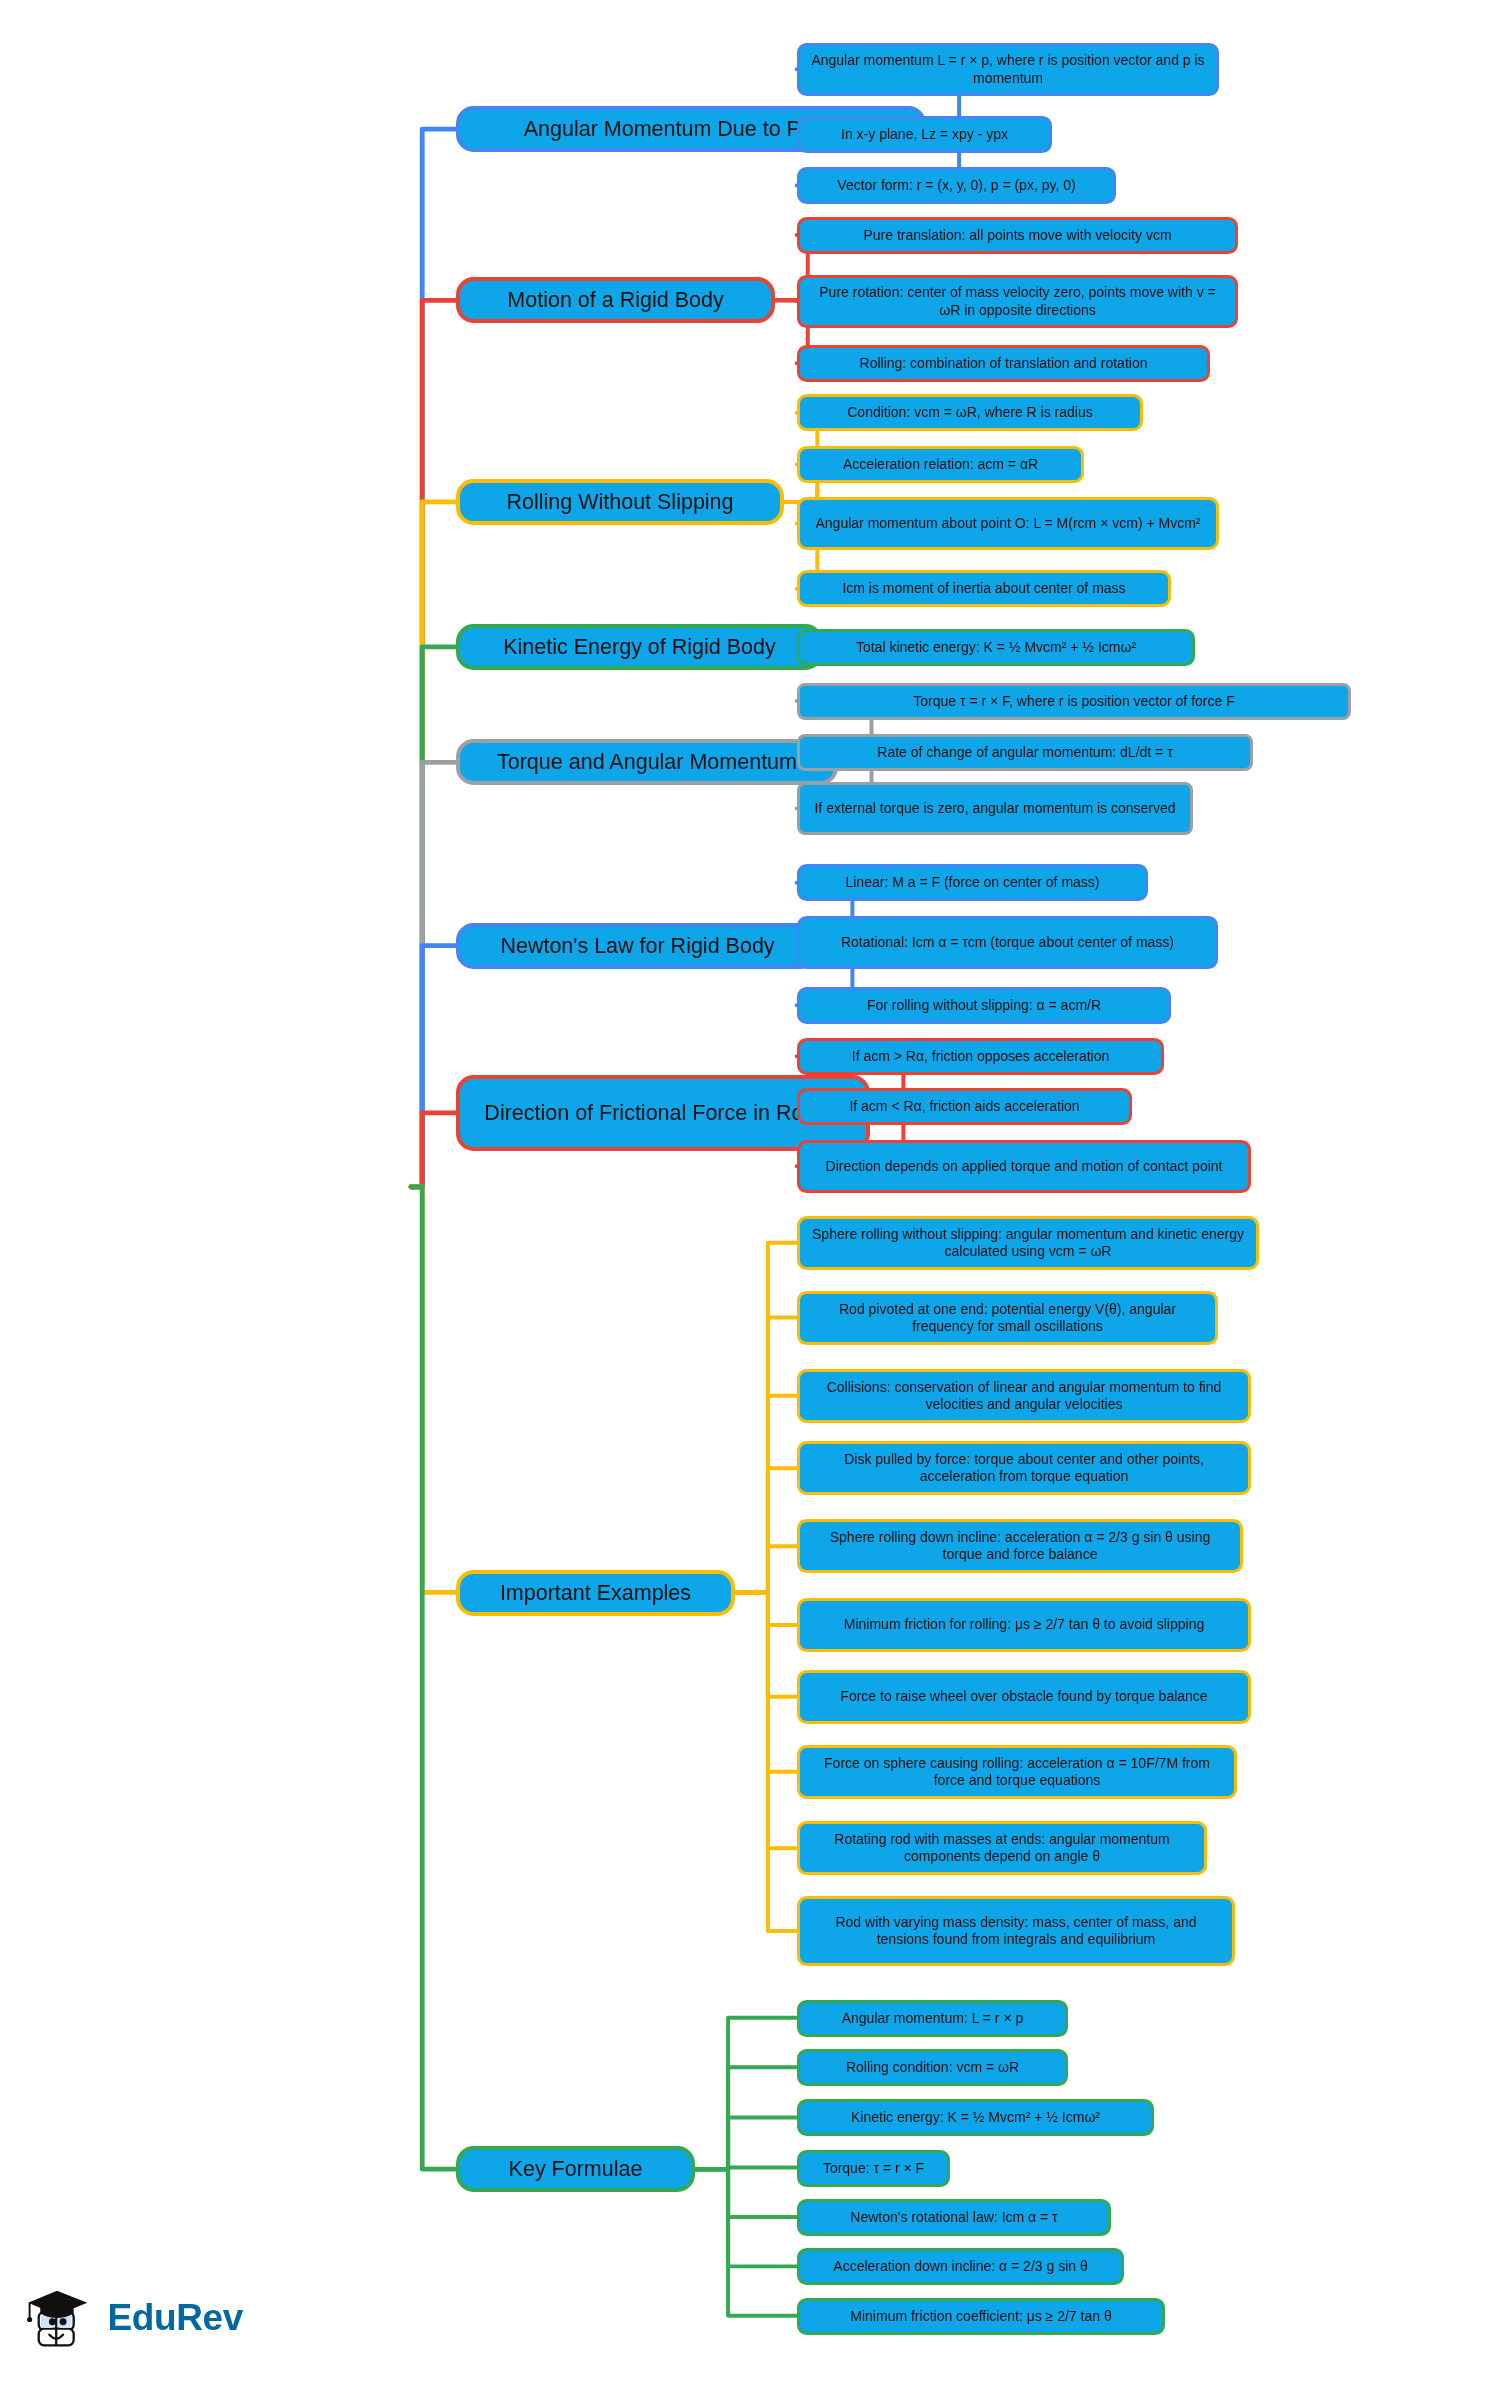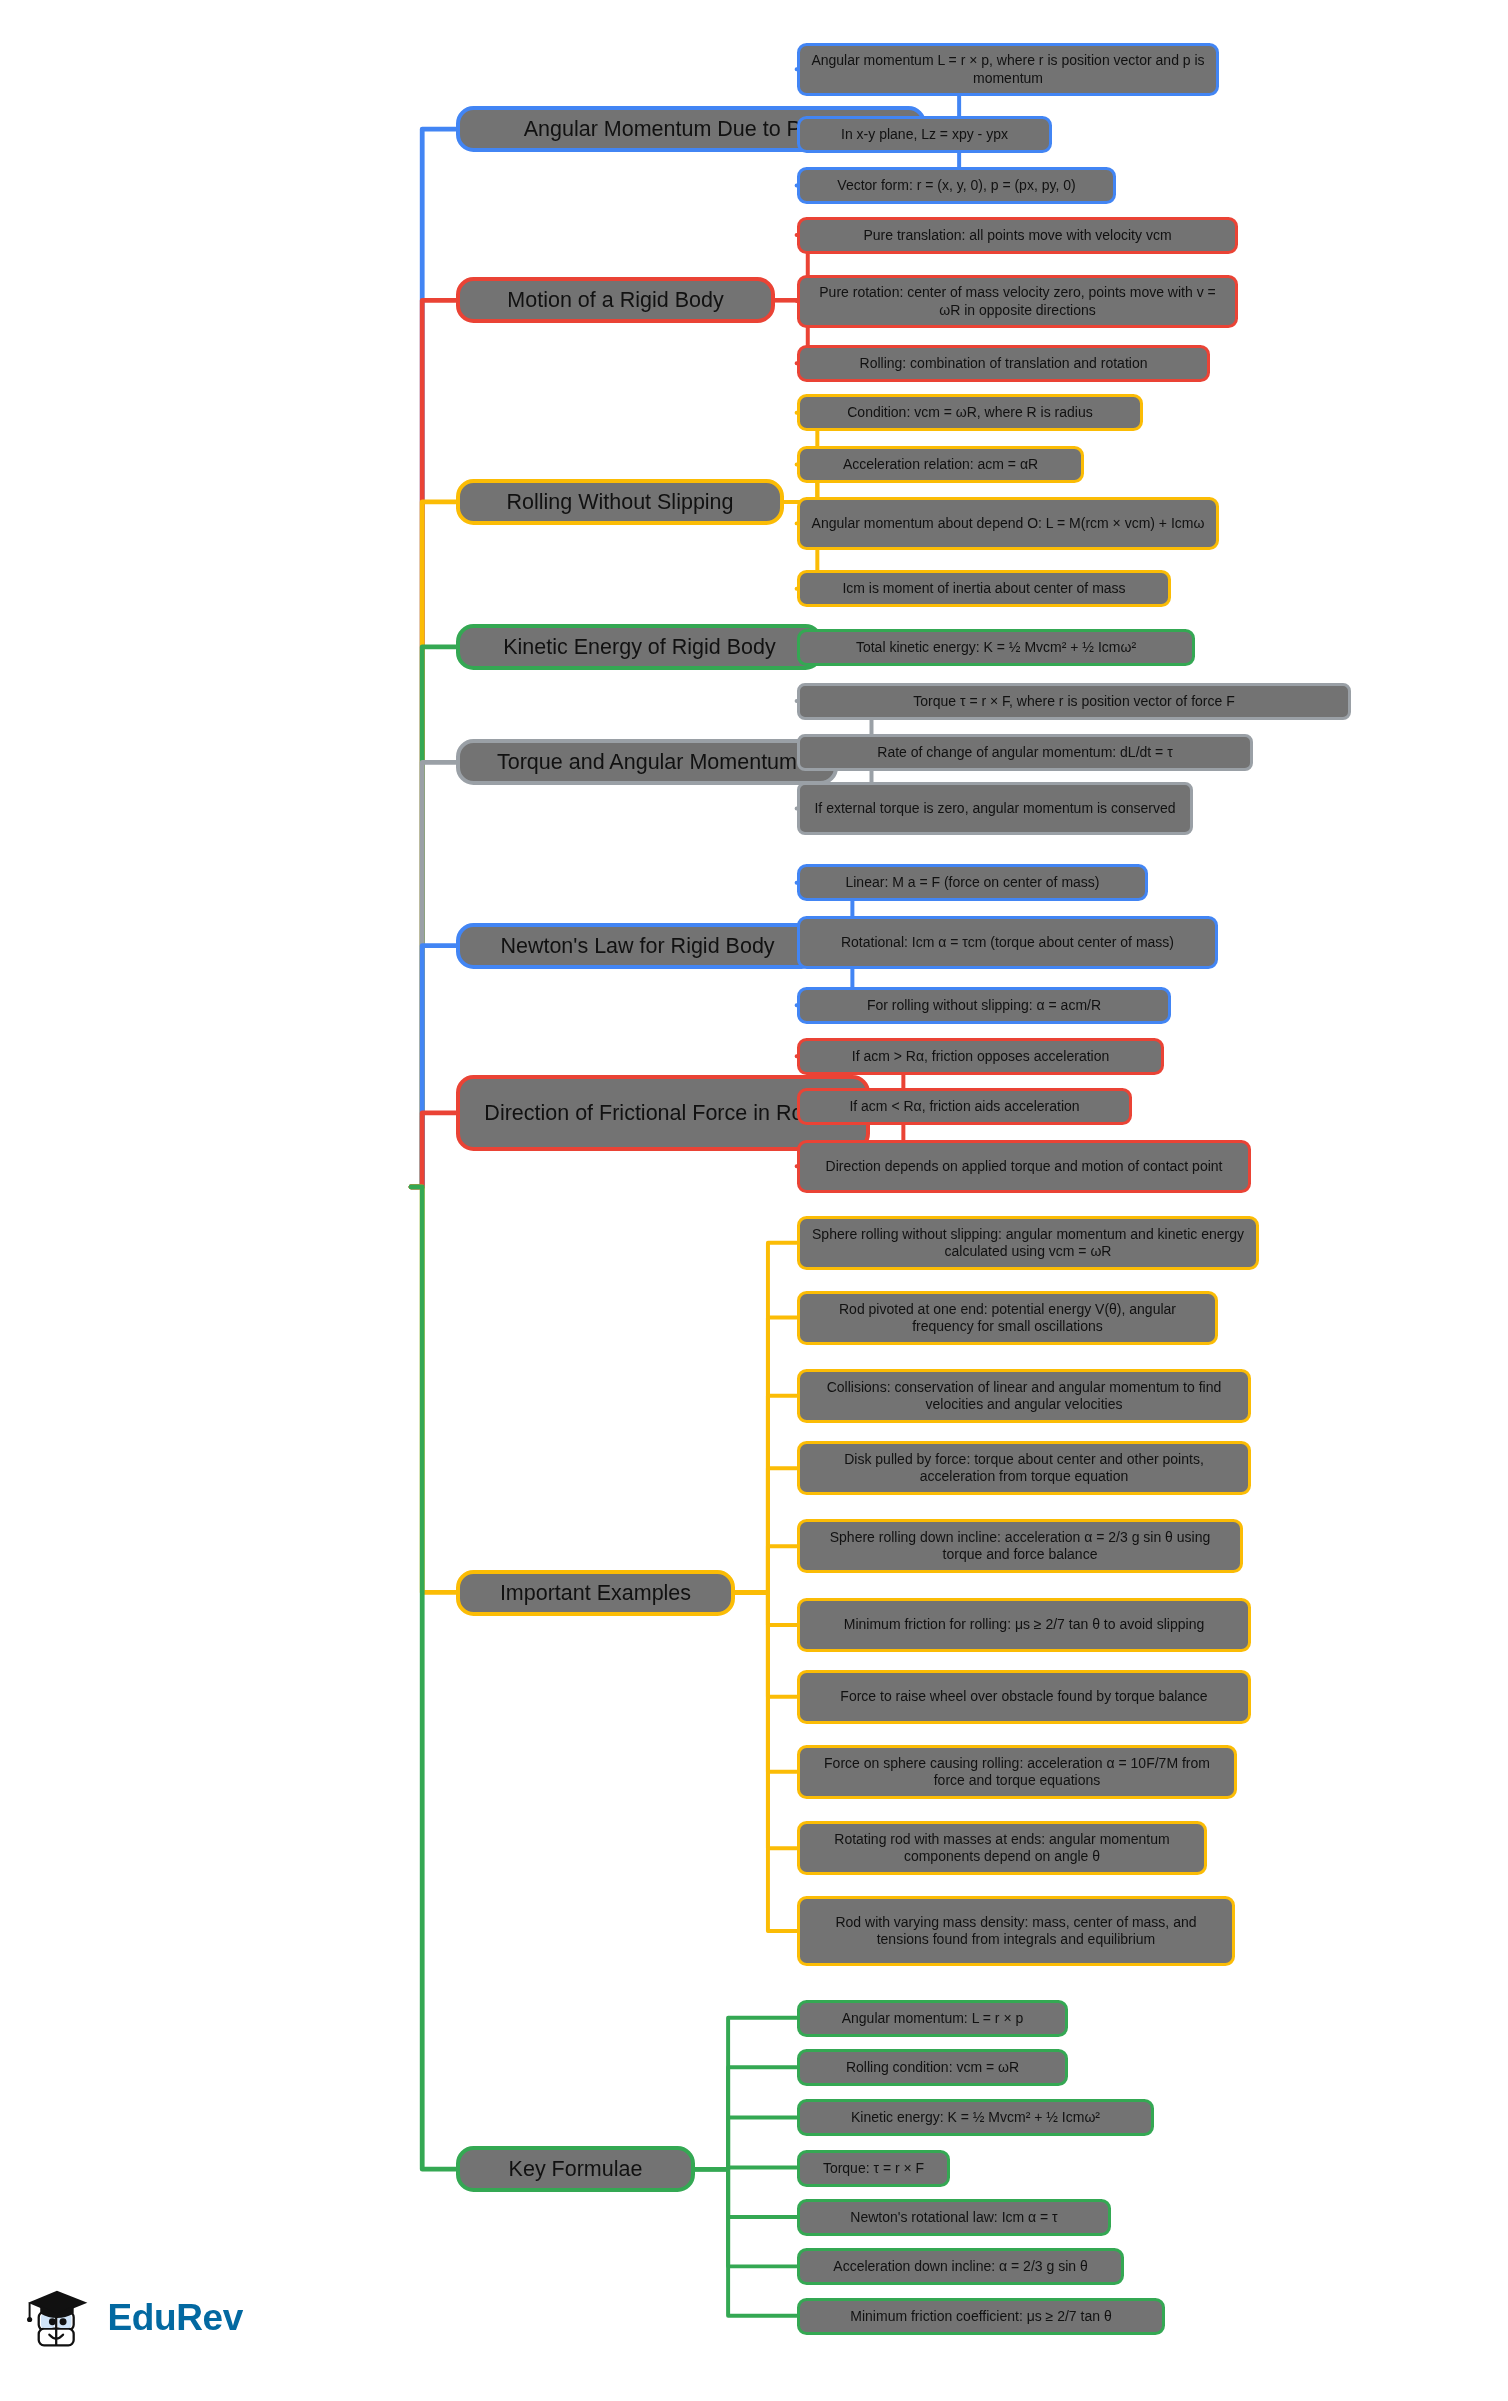--- a/index.html
+++ b/index.html
@@ -21,21 +21,21 @@
     left: 0; top: 0;
     width: 1508px; height: 2401px;
     pointer-events: none;
   }
   .node {
     position: absolute;
     display: flex;
     align-items: center;
     justify-content: center;
     text-align: center;
-    background: #737373;
+    background: #0ea5e9;
     border-style: solid;
     color: #111111;
     line-height: 1.22;
   }
   
   .root {
     background: #000000;
     color: #ffffff;
     border: none;
     border-radius: 14.3px;
@@ -167,21 +167,21 @@
       <div class="node branch c-yellow" style="left: 456px; top: 479px; width: 328px; min-height: 46px;">
         <span>Rolling Without Slipping</span>
       </div>
       <div class="node leaf c-yellow" style="left: 797px; top: 394px; width: 346px; min-height: 37px;">
         <span>Condition: vcm = ωR, where R is radius</span>
       </div>
       <div class="node leaf c-yellow" style="left: 797px; top: 446px; width: 287px; min-height: 37px;">
         <span>Acceleration relation: acm = αR</span>
       </div>
       <div class="node leaf c-yellow" style="left: 797px; top: 497px; width: 422px; min-height: 53px;">
-        <span>Angular momentum about depend O: L = M(rcm × vcm) + Icmω</span>
+        <span>Angular momentum about point O: L = M(rcm × vcm) + Mvcm²</span>
       </div>
       <div class="node leaf c-yellow" style="left: 797px; top: 570px; width: 374px; min-height: 37px;">
         <span>Icm is moment of inertia about center of mass</span>
       </div>
       <div class="node branch c-green" style="left: 456px; top: 624px; width: 367px; min-height: 46px;">
         <span>Kinetic Energy of Rigid Body</span>
       </div>
       <div class="node leaf c-green" style="left: 797px; top: 629px; width: 398px; min-height: 37px;">
         <span>Total kinetic energy: K = ½ Mvcm² + ½ Icmω²</span>
       </div>

